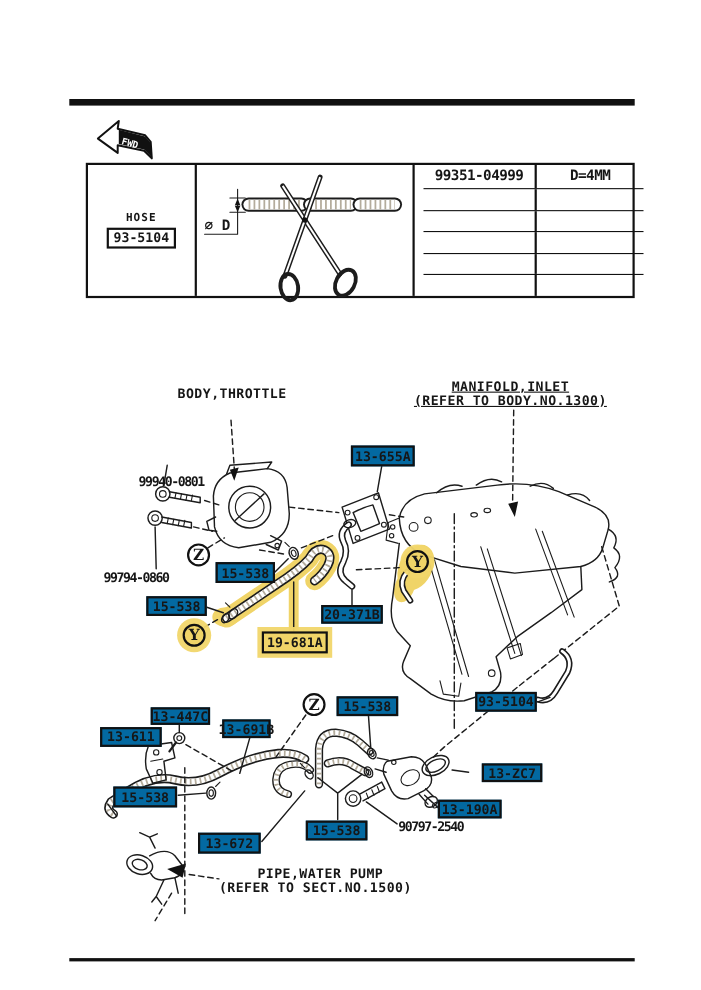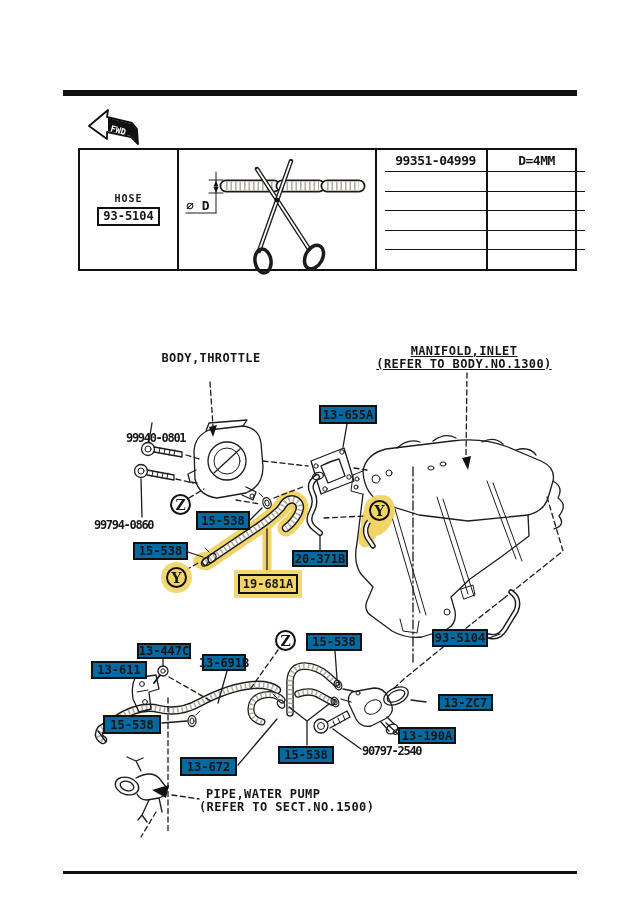--- a/index.html
+++ b/index.html
@@ -39,21 +39,21 @@
              font-weight:bold;font-size:12px;line-height:12px;white-space:nowrap;}
   .box-label.hl{background:#f0d468;box-shadow:0 0 0 4px rgba(241,214,106,0.95);}
   .plain-label{position:absolute;font-weight:bold;font-size:12px;letter-spacing:-1.3px;white-space:nowrap;}
   .circle-marker{position:absolute;width:21px;height:21px;border:2px solid #111;border-radius:50%;
              box-sizing:border-box;background:#fff;display:flex;align-items:center;justify-content:center;
              font-family:"DejaVu Serif",serif;font-weight:bold;font-size:14px;line-height:14px;}
   .circle-marker.hl{background:#f0d468;box-shadow:0 0 0 5px rgba(241,214,106,0.95);}
   .ref-block{position:absolute;text-align:center;}
   .ref-block.left{text-align:left;}
   .ref-line{font-weight:bold;font-size:12px;letter-spacing:0.4px;line-height:12.5px;white-space:nowrap;}
-  .ref-block.left .l1{padding-left:7px;}
+  .ref-block.left .l1{padding-left:7px;margin-left:28px;}
   .dimlbl{position:absolute;font-weight:bold;font-size:13px;white-space:nowrap;}
   .fwdtxt{font:bold 8.5px "DejaVu Sans Mono",monospace;fill:#fff;}
 </style>
 </head>
 <body>
 
 <div class="sheet">
 
   <div class="rule" style="left:63px;top:90px;width:514px;height:6px;"></div>
   <div class="rule" style="left:63px;top:871px;width:514px;height:3px;"></div>

